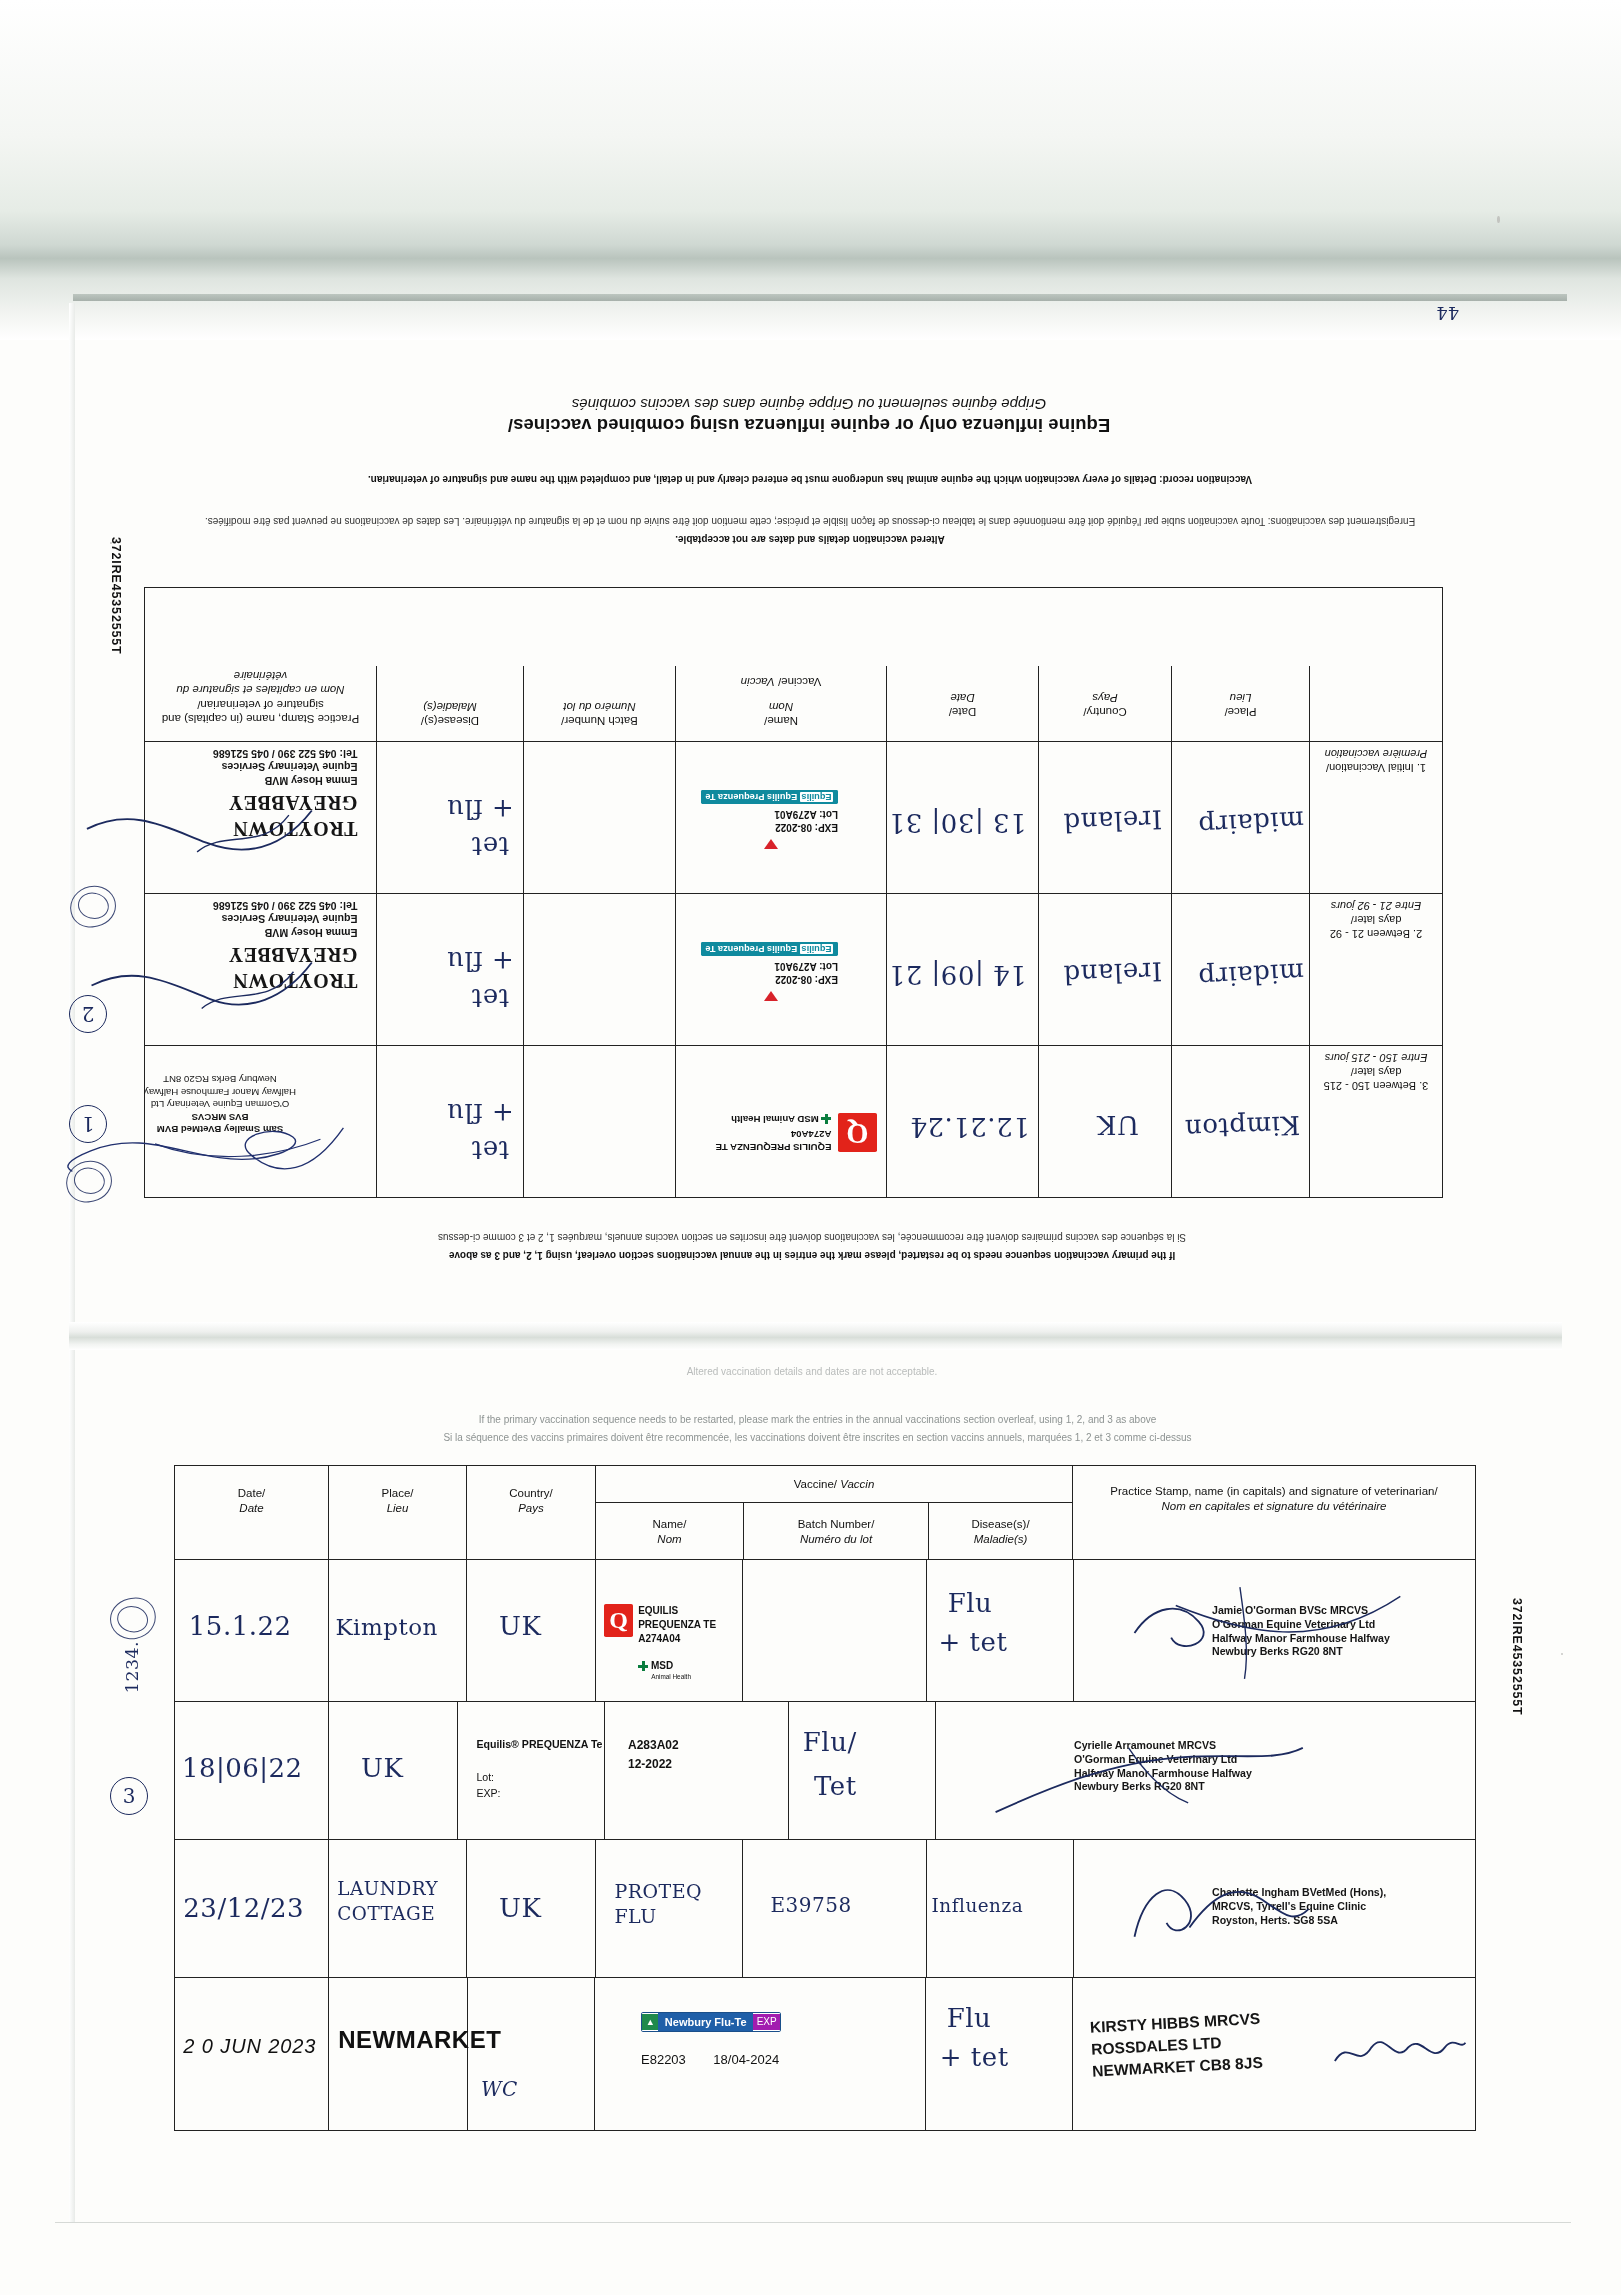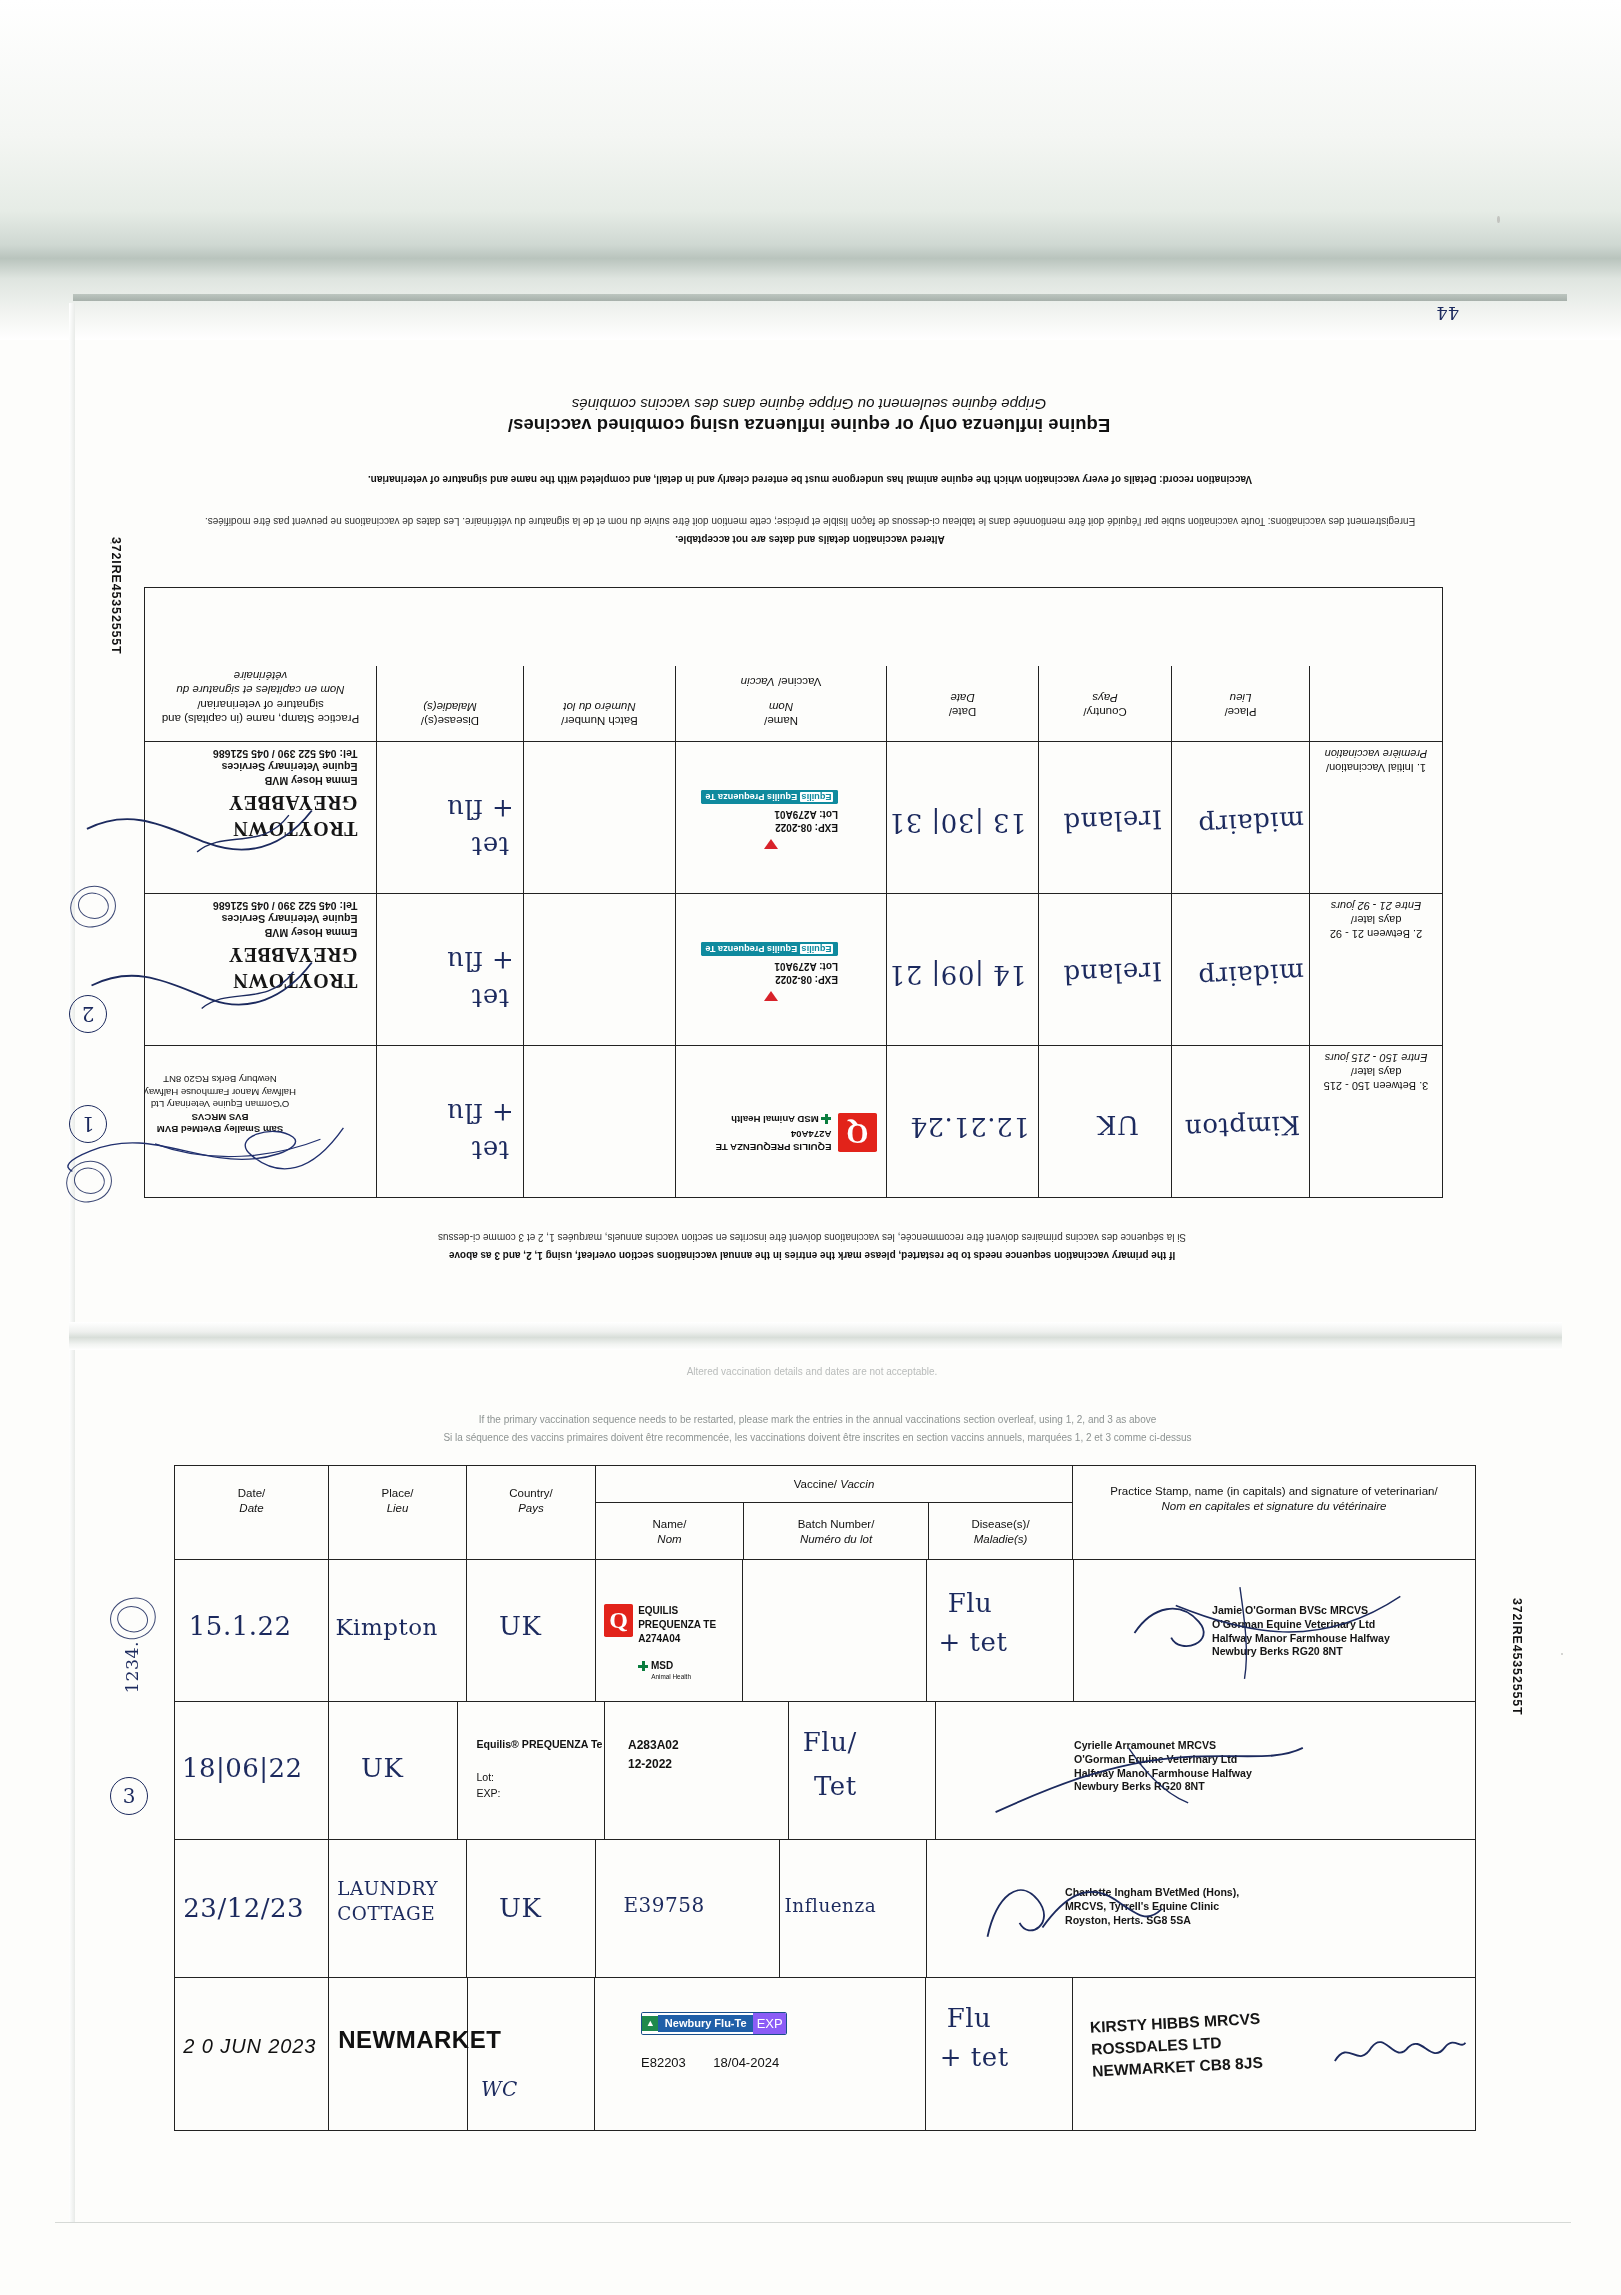--- a/index.html
+++ b/index.html
@@ -234,24 +234,24 @@
     font-size: 9.2px;
   }
   .proteq-blue {
     background: #1f5fa8;
     color: #fff;
     padding: 2.8px 6.4px;
     font-size: 11px;
     font-weight: bold;
   }
   .proteq-exp {
-    background: #8b5cf6;
+    background: #a21caf;
     color: #fff;
     padding: 2.8px 3.7px;
-    font-size: 13px;
+    font-size: 10px;
   }
 
   .redtri {
     width: 0; height: 0;
     border-left: 7.3px solid transparent;
     border-right: 7.3px solid transparent;
     border-top: 10px solid #d8222a;
     display: inline-block;
   }
 
@@ -678,20 +678,23 @@
     <div class="vrow" style="height:138px;">
       <div class="vcell" style="width:154px;">
         <div class="hand hand-lg" style="position:absolute;left:8.3px;top:53px;">23/12/23</div>
       </div>
       <div class="vcell" style="width:138px;">
         <div class="hand" style="position:absolute;left:8.3px;top:37px;font-size:18.4px;line-height:1.35;width:119px;">LAUNDRY COTTAGE</div>
       </div>
       <div class="vcell" style="width:129px;">
         <div class="hand hand-lg" style="position:absolute;left:32px;top:53px;">UK</div>
       </div>
+      <div class="vcell" style="width:147px;">
+        <div class="hand" style="position:absolute;left:18.4px;top:39px;font-size:19px;line-height:1.3;width:119px;">PROTEQ FLU</div>
+      </div>
       <div class="vcell" style="width:184px;">
         <div class="hand" style="position:absolute;left:27.5px;top:53px;font-size:20px;">E39758</div>
       </div>
       <div class="vcell" style="width:147px;">
         <div class="hand" style="position:absolute;left:4.6px;top:55px;font-size:18.4px;">Influenza</div>
       </div>
       <div class="vcell" style="flex:1;">
         <div class="stamp" style="position:absolute;left:138px;top:46px;width:239px;">
           <div>Charlotte Ingham BVetMed (Hons),</div>
           <div>MRCVS, Tyrrell's Equine Clinic</div>

